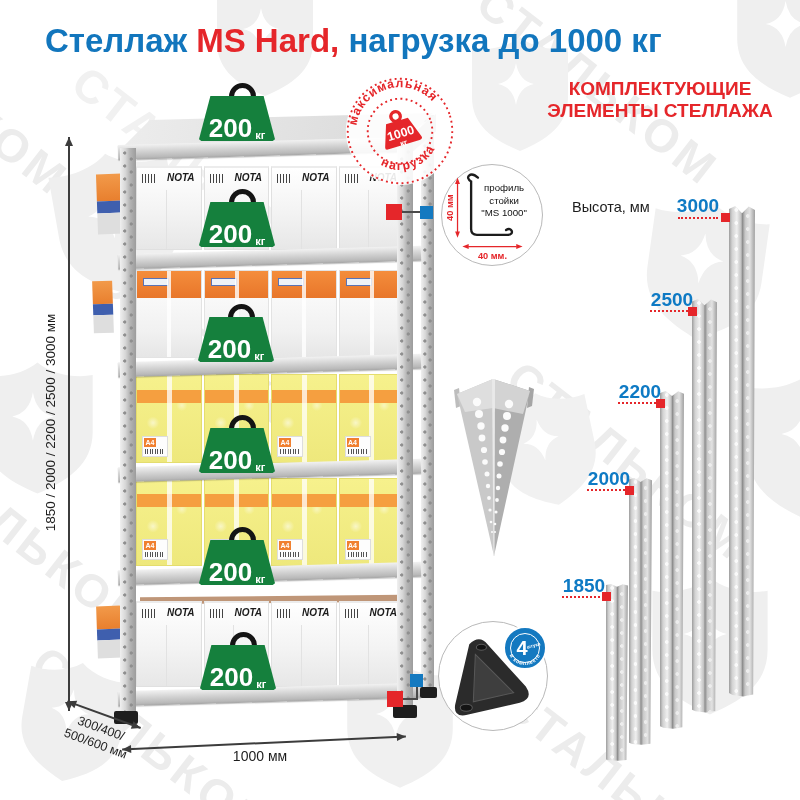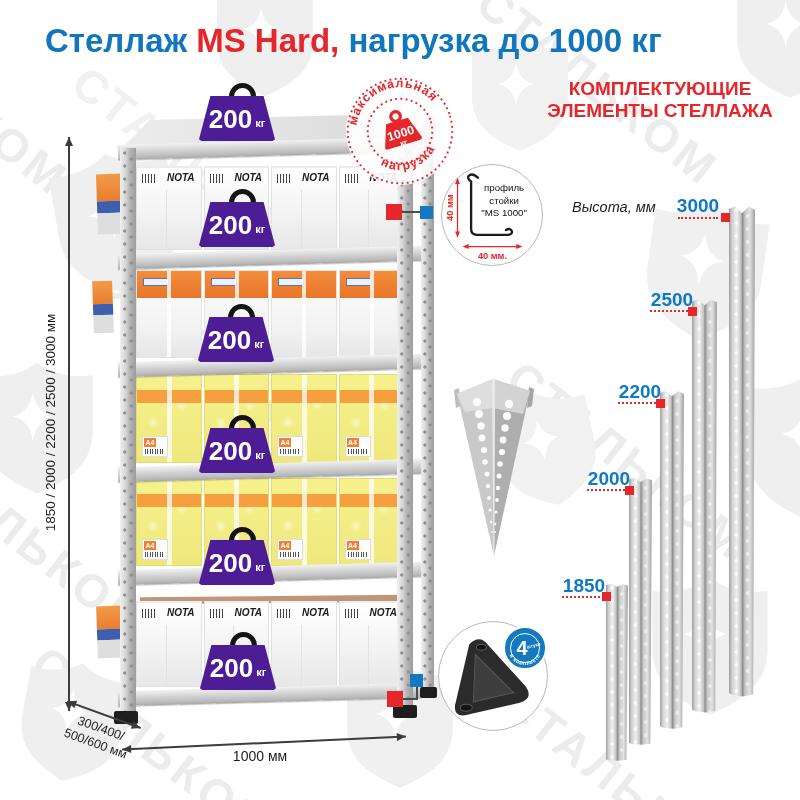--- a/index.html
+++ b/index.html
@@ -47,21 +47,21 @@
   .ybox .paper .pbar{position:absolute;left:2px;bottom:2px;right:2px;height:5px;
         background:repeating-linear-gradient(90deg,#555 0 1px,transparent 1px 2.5px);}
   .sliver{position:absolute;z-index:1;transform:rotate(-2deg);}
   .sliver .s-top{height:45%;background:linear-gradient(180deg,#f29a4a,#e87f2e);}
   .sliver .s-mid{height:20%;background:#3f5fae;}
   .sliver .s-bot{height:35%;background:#dedede;}
   
   .weight{position:absolute;width:76px;height:45px;z-index:6;}
   .weight::before{content:'';position:absolute;top:-13px;left:50%;margin-left:-8px;width:17px;height:17px;
         border:5px solid #141414;border-radius:50%;}
-  .weight .body{position:absolute;inset:0;background:#4c1d95;display:flex;align-items:center;justify-content:center;
+  .weight .body{position:absolute;inset:0;background:#15803d;display:flex;align-items:flex-end;justify-content:center;
         clip-path:polygon(15% 0,85% 0,100% 96%,97% 100%,3% 100%,0 96%);}
   .weight .v{color:#fff;font-size:26px;font-weight:bold;line-height:1;}
   .weight .u{color:#fff;font-size:11px;font-weight:bold;margin-left:3px;margin-top:9px;}
   
   .dim-line{position:absolute;height:2px;background:#3c3c3c;color:#3c3c3c;}
   .dim-line::before{content:'';position:absolute;left:0;top:-3.5px;border-right:9px solid #3c3c3c;
         border-top:4.5px solid transparent;border-bottom:4.5px solid transparent;}
   .dim-line::after{content:'';position:absolute;right:0;top:-3.5px;border-left:9px solid #3c3c3c;
         border-top:4.5px solid transparent;border-bottom:4.5px solid transparent;}
   .dim-text{position:absolute;font-size:13.5px;color:#1d1d1d;z-index:6;}
@@ -69,21 +69,21 @@
   .sq.red{background:#e5262a;} .sq.blue{background:#1479c0;}
   .conn{position:absolute;background:#4a4a4a;z-index:7;}
   
   .circle{position:absolute;border-radius:50%;border:1.5px solid #b9b9b9;background:#fff;z-index:5;}
   .caption{position:absolute;text-align:center;font-size:15px;color:#161616;line-height:1.25;z-index:5;}
   
   .rc-head{position:absolute;left:545px;top:78px;width:230px;text-align:center;color:#e5262a;
         font-size:19px;font-weight:bold;line-height:1.18;z-index:5;}
   .rc-sub{position:absolute;left:606px;top:158px;width:170px;text-align:center;color:#0e7ac4;
         font-size:16.5px;font-weight:bold;z-index:5;}
-  .rc-hlabel{position:absolute;left:572px;top:199px;font-size:14.5px;color:#1d1d1d;z-index:5;font-style:italic;}
+  .rc-hlabel{position:absolute;left:572px;top:199px;font-size:14.5px;color:#1d1d1d;z-index:5;}
   .cpost{position:absolute;z-index:3;
     clip-path:polygon(0 0.6%,24% 0,50% 1.5%,76% 0.1%,100% 0.8%,93% 99.5%,55% 99.9%,14% 99.6%,0 99.2%);
     background-image:
       radial-gradient(circle 1.6px at 28% 4px,#fafafa 1.5px,transparent 2.1px),
       radial-gradient(circle 1.6px at 72% 10px,#ededed 1.5px,transparent 2.1px),
       linear-gradient(90deg,#9d9d9d,#d2d2d2 12%,#efefef 30%,#c4c4c4 46%,#8e8e8e 52%,#c9c9c9 62%,#e2e2e2 80%,#a0a0a0);
     background-size:100% 13px,100% 13px,100% 100%;}
   .plabel{position:absolute;color:#0e7ac4;font-size:19px;font-weight:bold;text-align:center;z-index:5;}
   .pdots{position:absolute;height:3px;border-bottom:2.5px dotted #e5262a;z-index:5;}
 </style>

